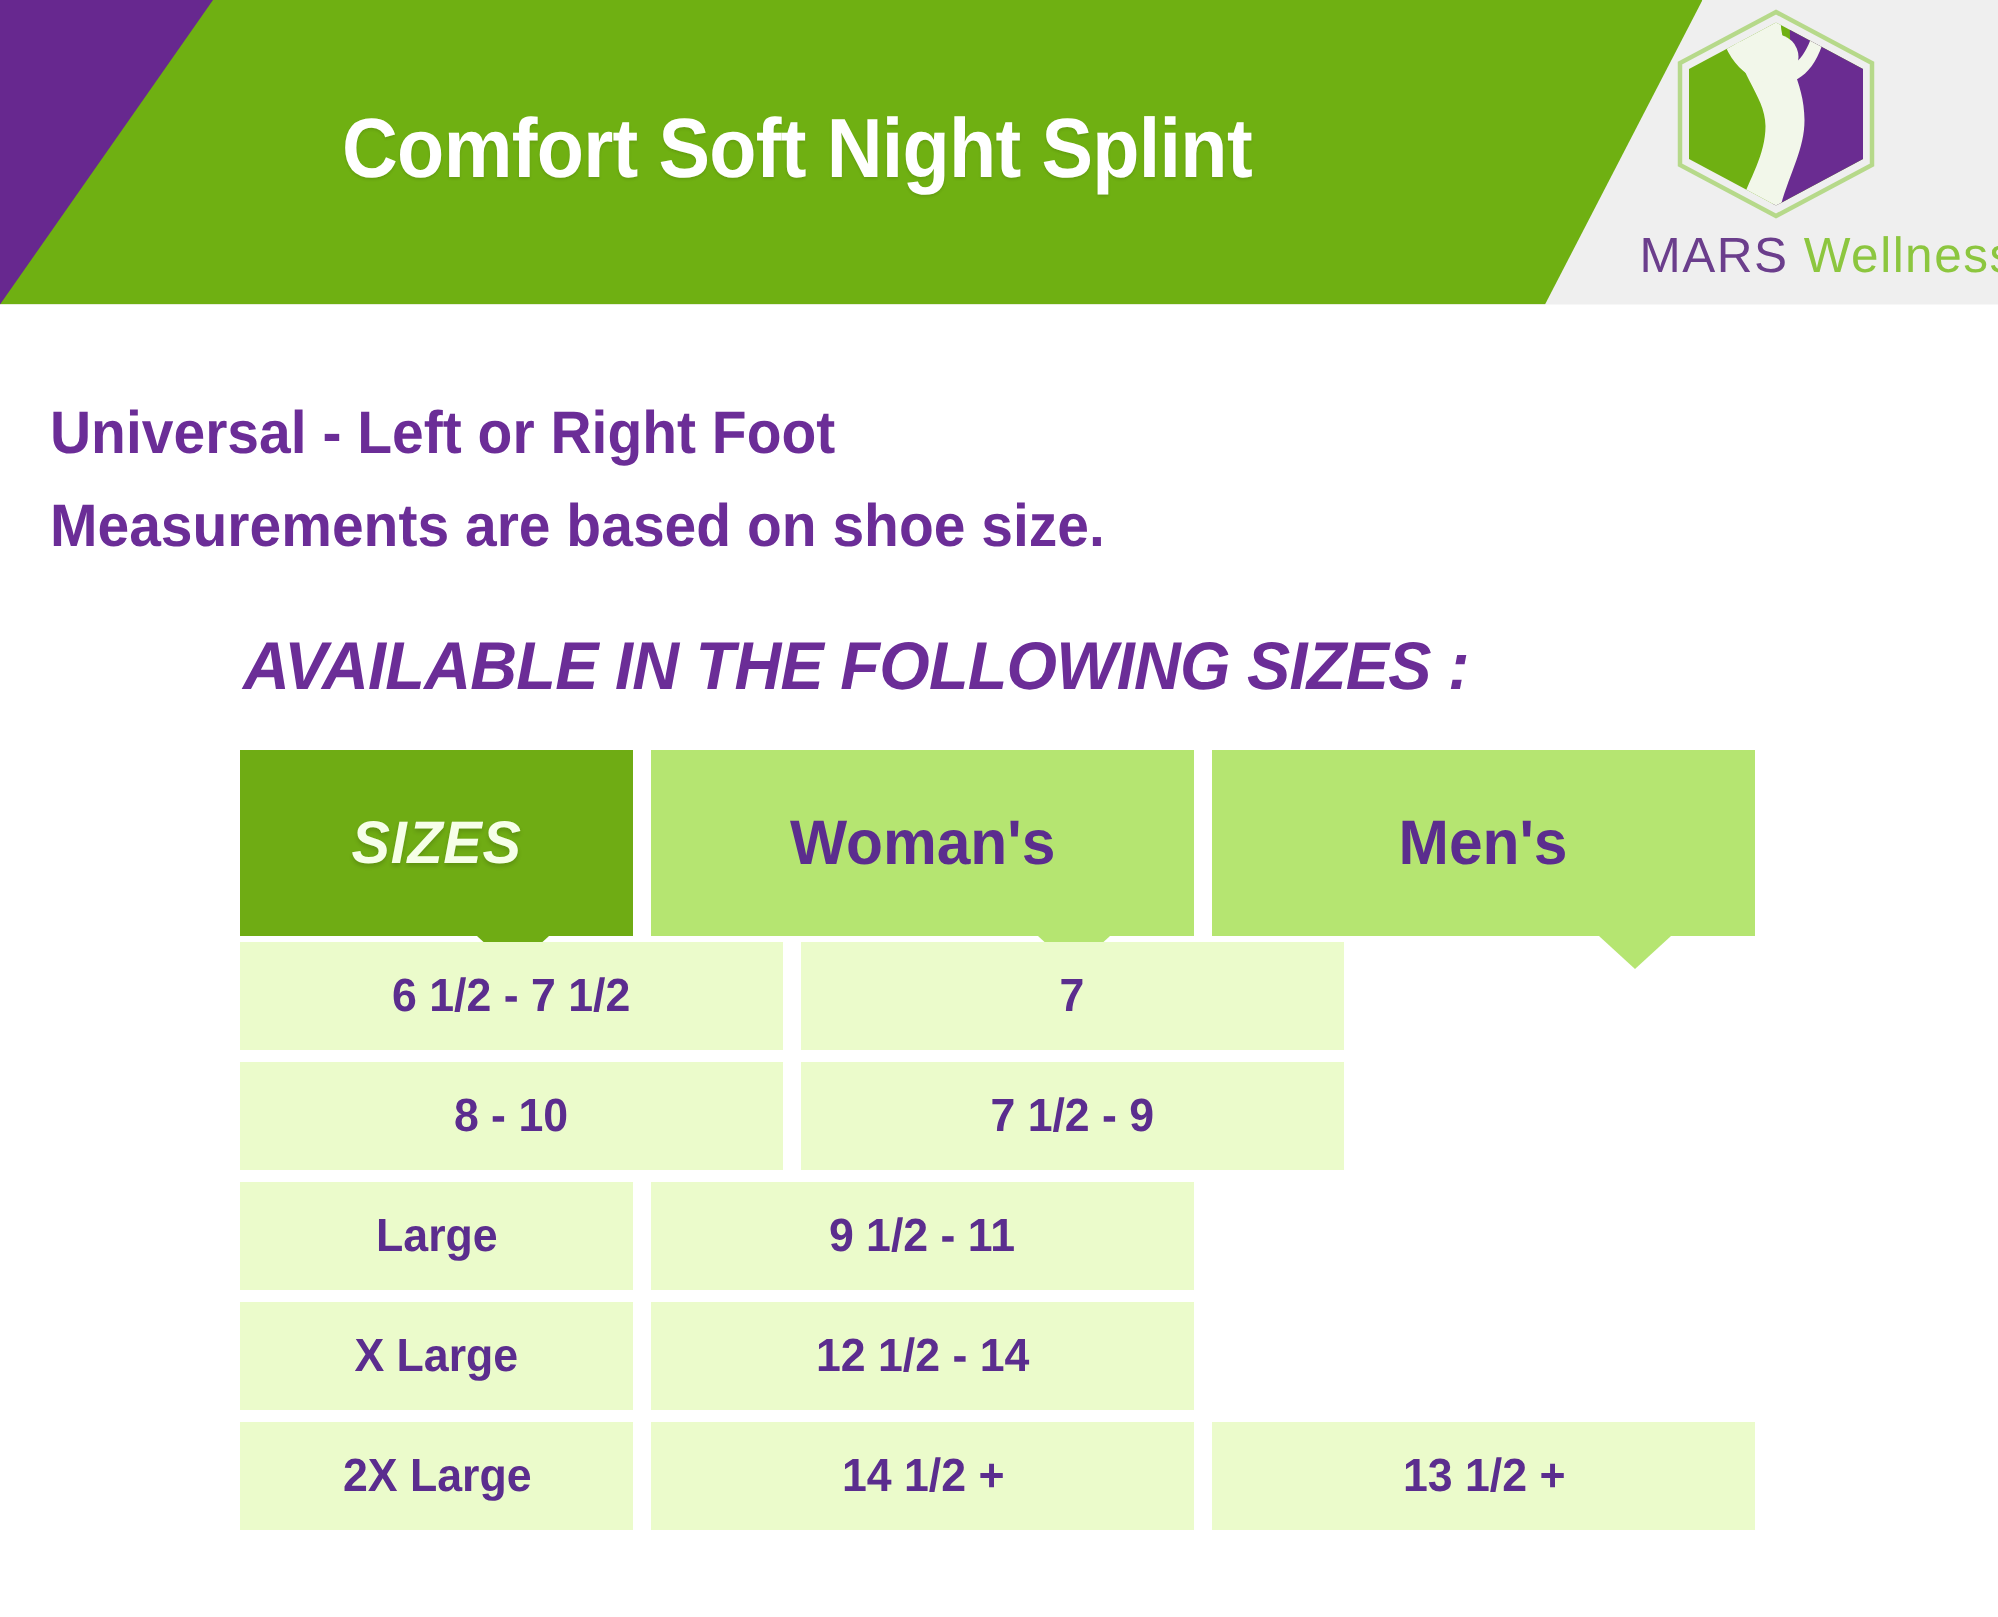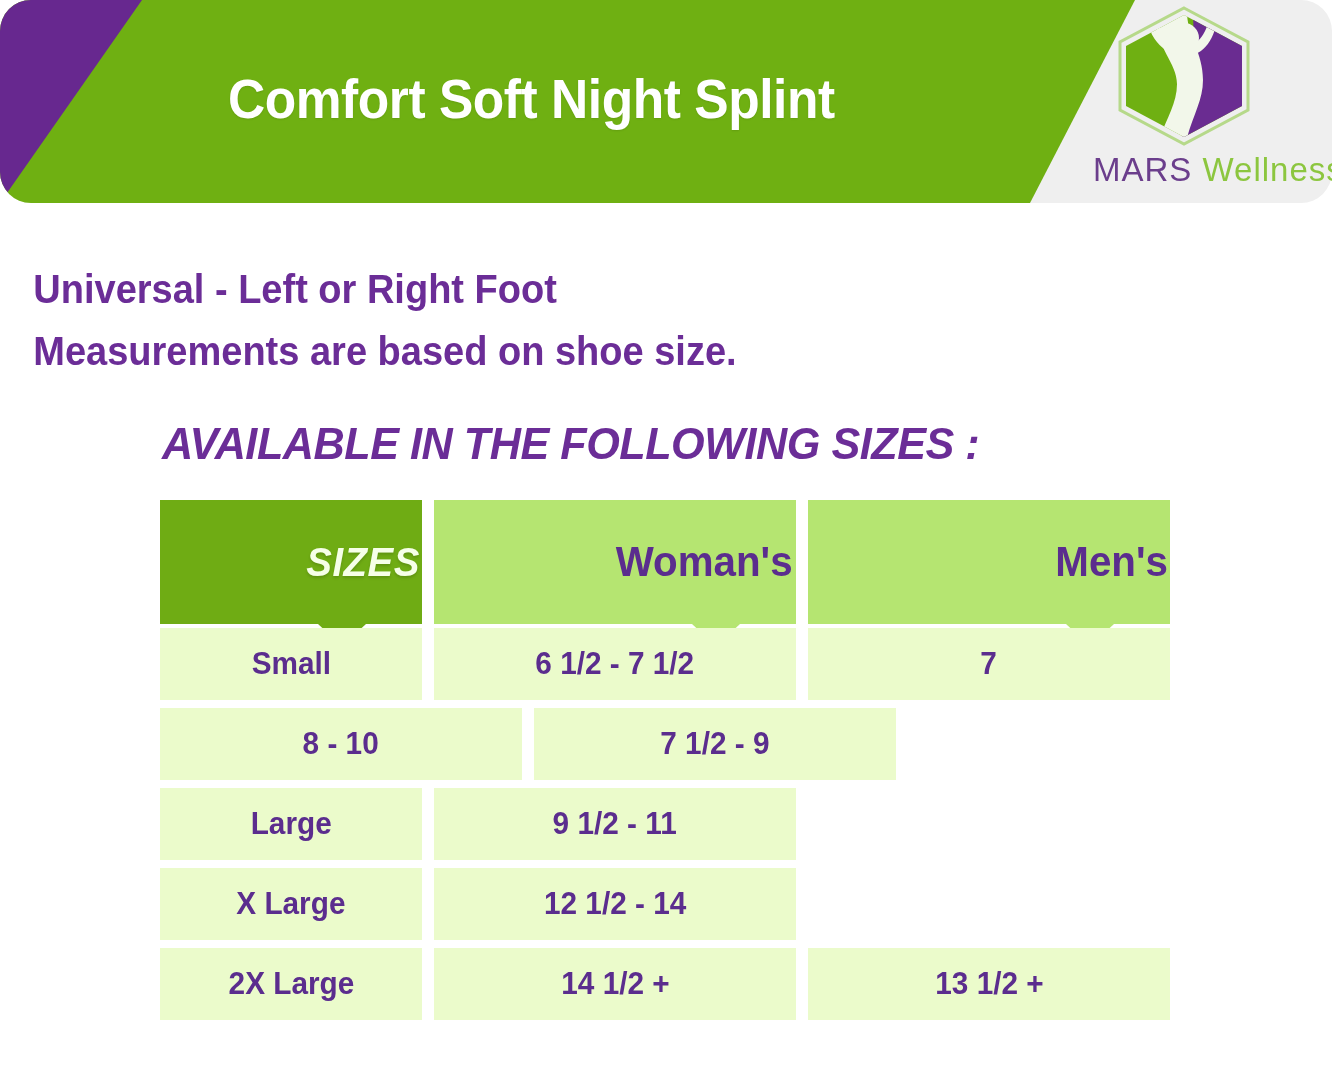--- a/index.html
+++ b/index.html
@@ -17,21 +17,20 @@
 
   
   .header-band {
     position: absolute;
     left: 0;
     top: 0;
     width: 1332px;
     height: 203px;
     background: #efefef;
     overflow: hidden;
-    border-radius: 31px;
   }
   
   .header-green {
     position: absolute;
     left: 0;
     top: 0;
     width: 1135px;
     height: 203px;
     background: #6fb012;
     clip-path: polygon(0 0, 1135px 0, 1030px 203px, 0 203px);
@@ -129,21 +128,21 @@
     position: relative;
     display: flex;
     height: 124px;
   }
   .head-cell {
     position: relative;
     height: 124px;
     margin-right: 12px;
     display: flex;
     align-items: center;
-    justify-content: flex-end;
+    justify-content: center;
   }
   .head-cell:last-child { margin-right: 0; }
   .head-cell.col-sizes {
     width: 262px;
     background: #6fac14;
   }
   .head-cell.col-mens {
     width: 362px;
     background: #b5e571;
   }
@@ -270,23 +269,20 @@
       <span class="head-label">Woman's</span>
     </div>
     <div class="head-cell col-mens">
       <span class="head-label">Men's</span>
     </div>
   </div>
 
   <div class="table-body">
 
     <div class="table-row">
-      <div class="body-cell col-sizes">
-        <span class="cell-text">Small</span>
-      </div>
       <div class="body-cell col-mens">
         <span class="cell-text">6 1/2 - 7 1/2</span>
       </div>
       <div class="body-cell col-womens">
         <span class="cell-text">7</span>
       </div>
     </div>
 
     <div class="table-row">
       <div class="body-cell col-mens">

